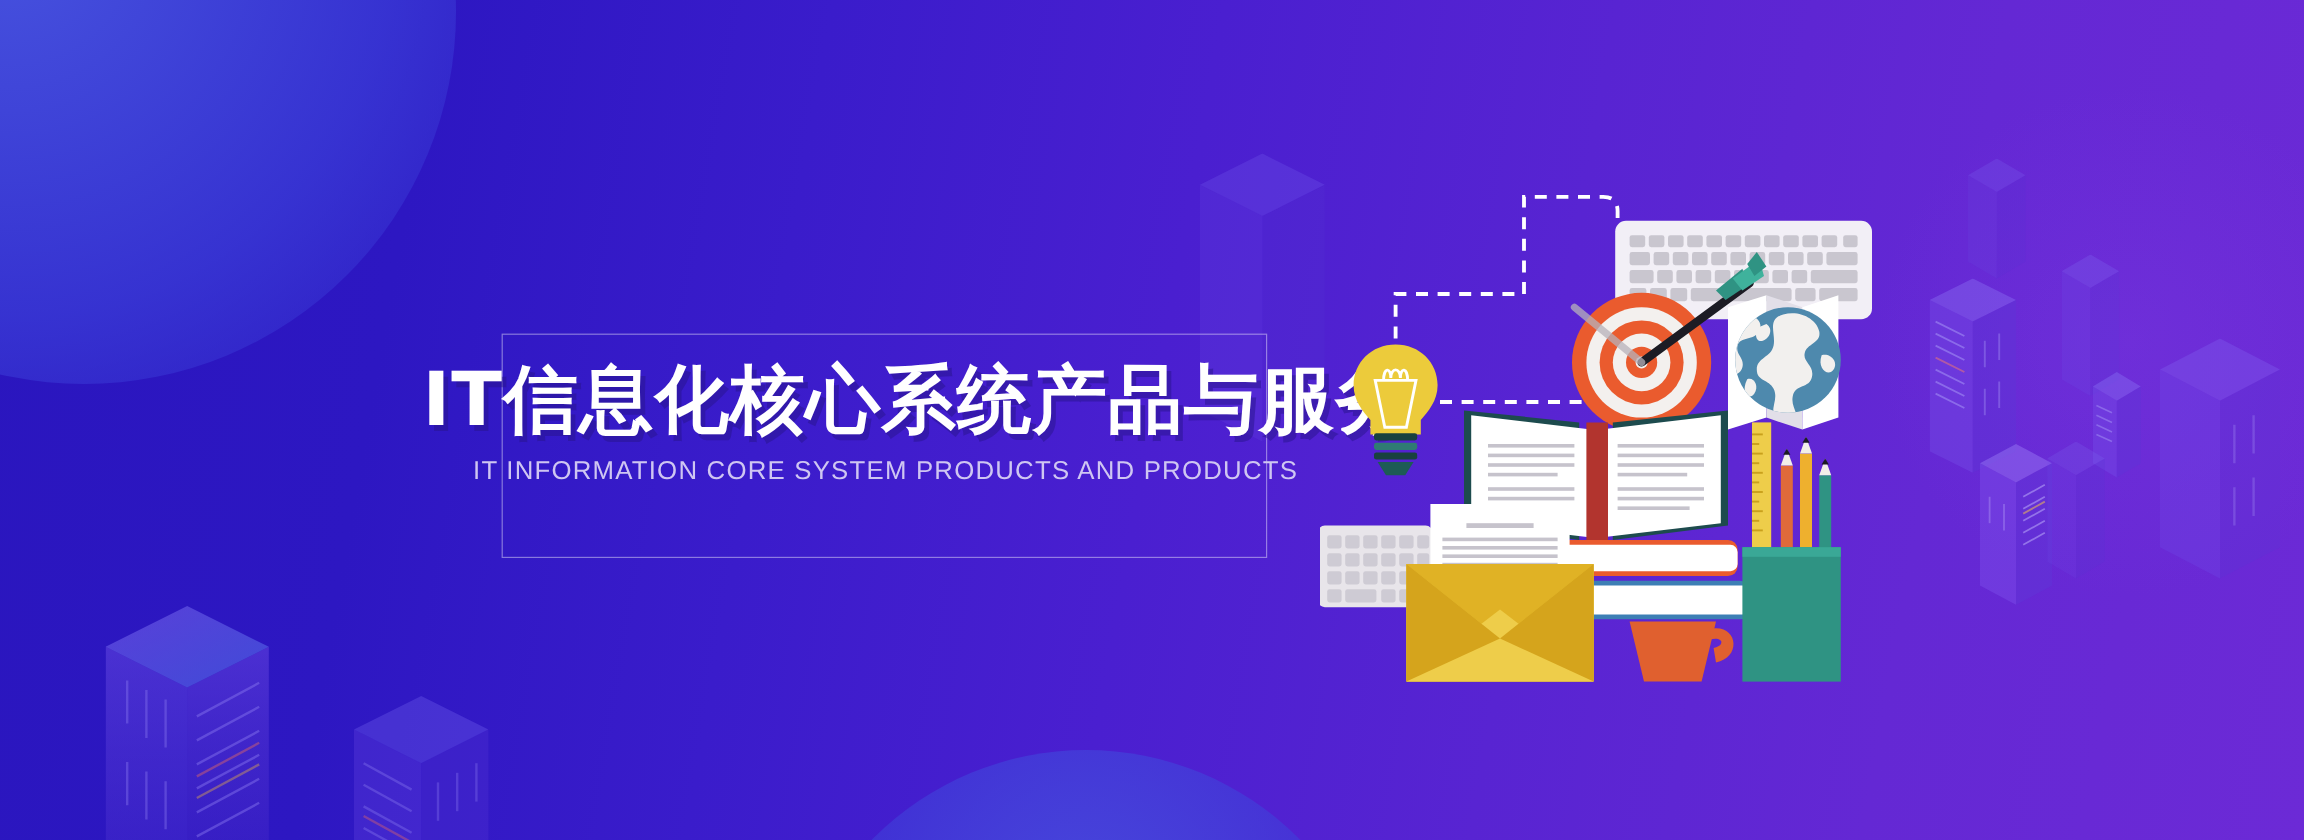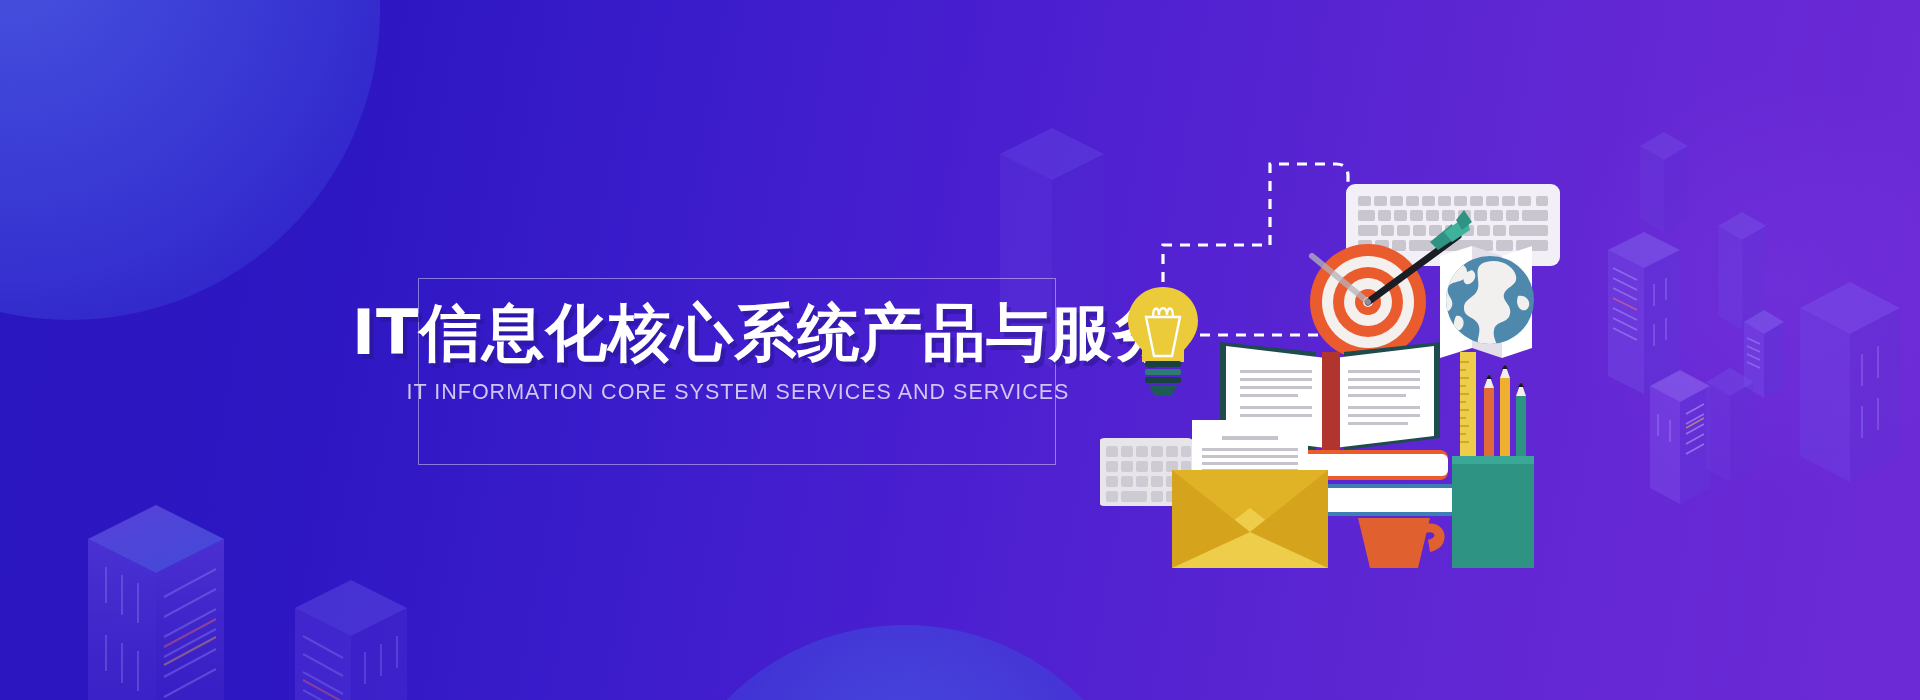--- a/index.html
+++ b/index.html
@@ -237,21 +237,21 @@
     <svg width="70" height="130" viewBox="0 0 70 130">
       <polygon points="0,14 24,0 48,14 24,28" fill="#7f67f0" fill-opacity=".24"></polygon>
       <polygon points="0,14 24,28 24,114 0,100" fill="#6e4ee8" fill-opacity=".18"></polygon>
       <polygon points="48,14 24,28 24,114 48,100" fill="#5736d4" fill-opacity=".20"></polygon>
     </svg>
   </div>
 
   <div class="frame"></div>
   <div class="title-wrap">
     <div class="title-cn">IT信息化核心系统产品与服务</div>
-    <div class="title-en">IT INFORMATION CORE SYSTEM SERVICES AND SERVICES</div>
+    <div class="title-en">IT INFORMATION CORE SYSTEM PRODUCTS AND PRODUCTS</div>
   </div>
 
   <div id="illus">
     <svg width="460" height="460" viewBox="0 0 460 460">
       <defs>
         <clipPath id="globeClip">
             <circle cx="390" cy="180" r="44"></circle>
           </clipPath>
       </defs>
 

